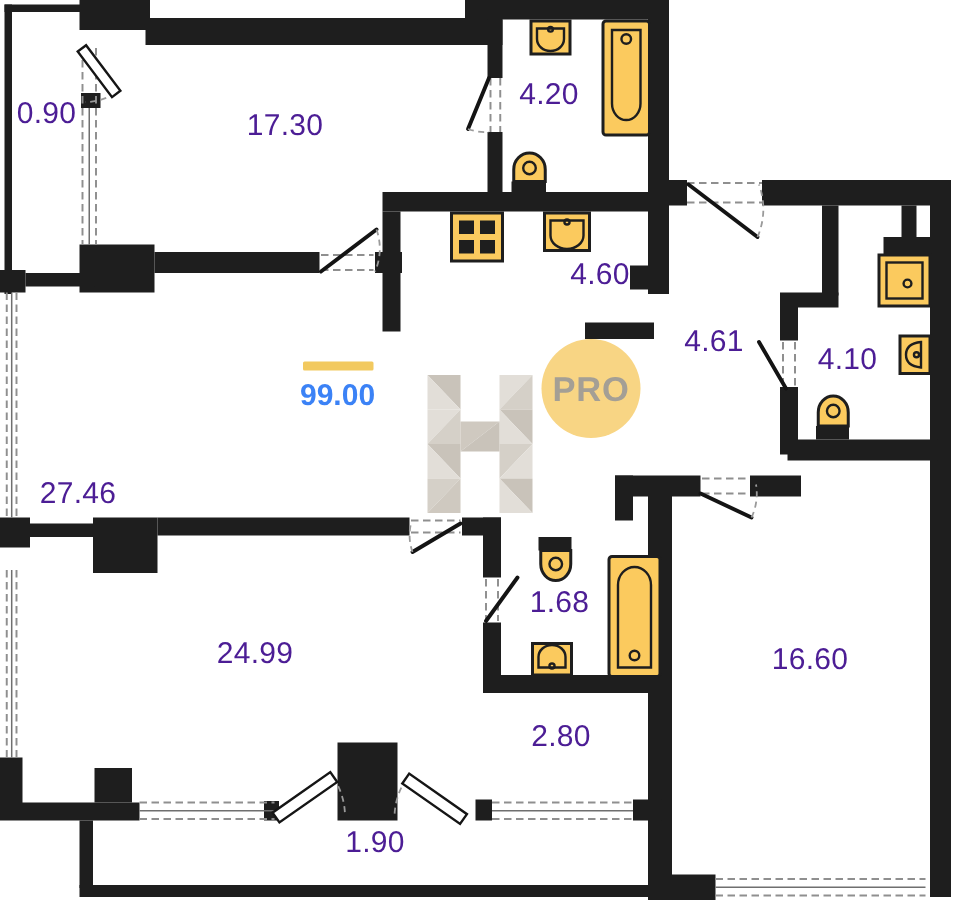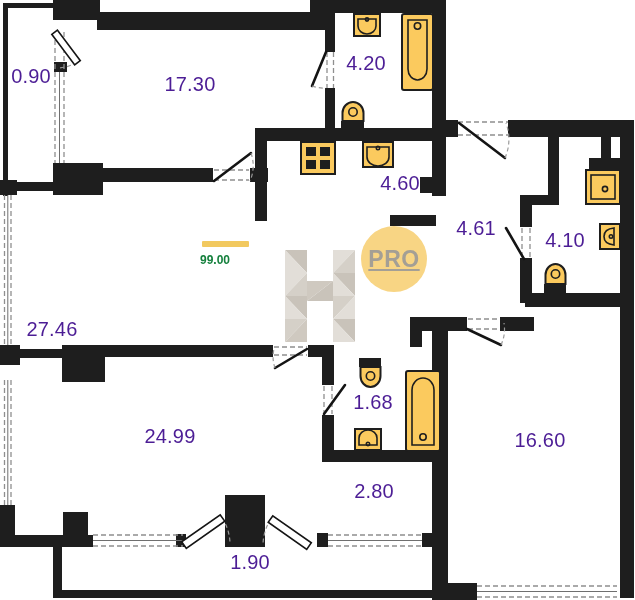--- a/index.html
+++ b/index.html
@@ -10,21 +10,21 @@
   .win{stroke:#8f8f8f;stroke-width:1.3;stroke-dasharray:5 3;fill:none;}
   .gl{stroke:#6f6f6f;stroke-width:1;fill:none;}
   .leaf{stroke:#141414;stroke-width:2.6;stroke-linecap:round;}
   .arc{stroke:#9a9a9a;stroke-width:1.2;stroke-dasharray:4 3;fill:none;}
   .sash{fill:#ffffff;stroke:#151515;stroke-width:1.6;}
   .fy{fill:#fbca5e;stroke:#1e1e1e;stroke-width:2;}
   .fi{fill:none;stroke:#1e1e1e;stroke-width:1.6;}
   .fb{fill:#1e1e1e;}
   .area-label{position:absolute;transform:translate(-50%,-50%);font-size:20px;line-height:1;
               color:#4c1d95;white-space:nowrap;letter-spacing:.2px;}
-  .total-label{position:absolute;left:200px;top:253px;font-size:12px;font-weight:bold;color:#15803d;}
+  .total-label{position:absolute;left:200px;top:253px;font-size:20px;font-weight:bold;color:#3b82f6;}
   .total-bar{position:absolute;left:202px;top:241px;width:47px;height:6px;border-radius:1px;}
   .badge{position:absolute;left:361px;top:226px;width:66px;height:66px;border-radius:50%;
          display:flex;align-items:center;justify-content:center;
          font-size:23px;font-weight:bold;letter-spacing:.5px;}
 </style>
 </head>
 <body>
 
 <div id="stage">
 
@@ -228,14 +228,14 @@
   <div class="area-label" style="left:52px;top:329px">27.46</div>
   <div class="area-label" style="left:170px;top:436px">24.99</div>
   <div class="area-label" style="left:373px;top:402px">1.68</div>
   <div class="area-label" style="left:374px;top:491px">2.80</div>
   <div class="area-label" style="left:540px;top:440px">16.60</div>
   <div class="area-label" style="left:250px;top:562px">1.90</div>
 
   <div class="total-bar" style="background: rgb(242, 201, 95);"></div>
   <div class="total-label">99.00</div>
 
-  <div class="badge" style="background: rgb(248, 213, 132); color: rgb(164, 159, 149); text-decoration: underline;">PRO</div>
+  <div class="badge" style="background: rgb(248, 213, 132); color: rgb(164, 159, 149);">PRO</div>
 </div>
 
 </body></html>

